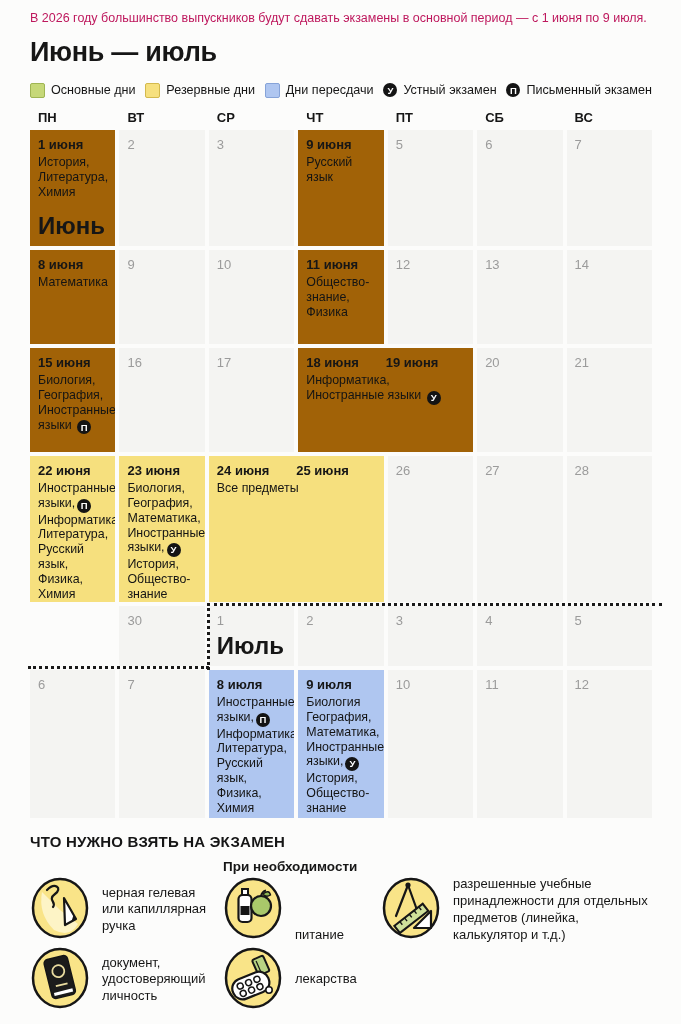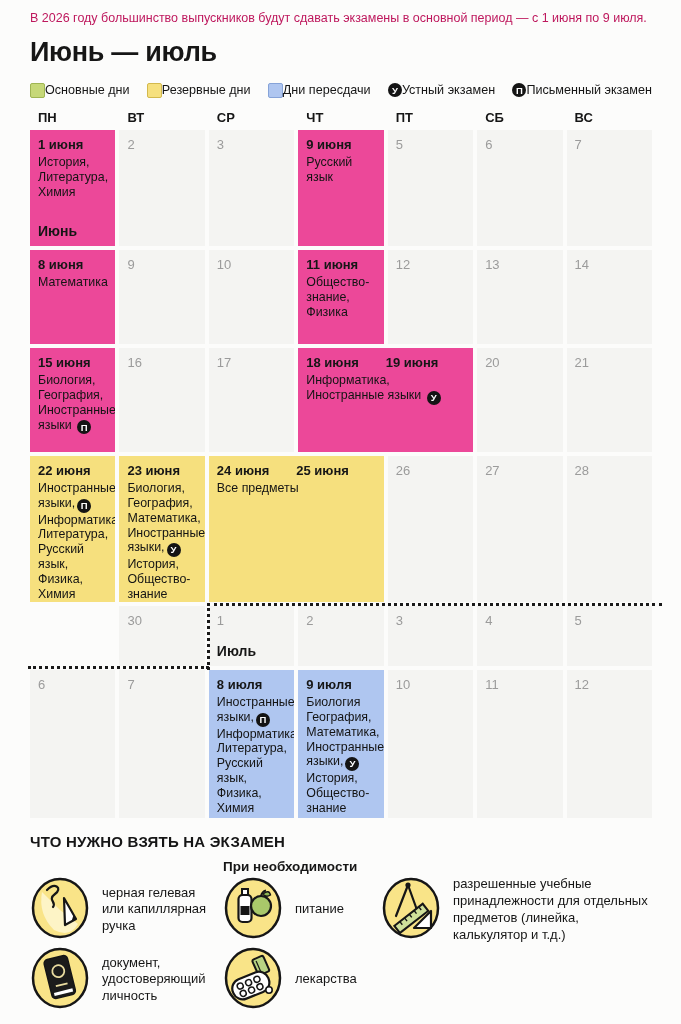--- a/index.html
+++ b/index.html
@@ -8,21 +8,21 @@
     background:#fcfcfb;
     font-family:"Liberation Sans","DejaVu Sans",sans-serif;
     color:#161616;
   }
   .content { padding:10px 29px 0 30px; width:681px; }
 
   .intro { font-size:12.5px; line-height:1.35; color:#be185d; }
   .page-title { font-size:27px; font-weight:700; letter-spacing:-0.3px; margin-top:10px; }
 
   .legend { display:flex; justify-content:space-between; align-items:center; margin:15px 0 12px; }
-  .legend-item { display:flex; align-items:flex-start; font-size:12.6px; white-space:nowrap; }
+  .legend-item { display:flex; align-items:flex-start; gap:6px; font-size:12.6px; white-space:nowrap; }
   .chip { width:15px; height:15px; border-radius:2px; display:inline-block; flex:none; }
   .chip.main   { background:#c6d878; border:1px solid #9fb553; }
   .chip.reserve{ background:#f6e07e; border:1px solid #d3b94d; }
   .chip.retake { background:#afc6f0; border:1px solid #86a3d8; }
   .badge {
     display:inline-flex; width:14px; height:14px; border-radius:50%;
     background:#141414; color:#fff; font-size:9.5px; font-weight:700;
     align-items:center; justify-content:center; flex:none; vertical-align:-2px;
     line-height:1;
   }
@@ -31,28 +31,28 @@
   .weekdays { display:grid; grid-template-columns:repeat(7,1fr); gap:4px; margin-bottom:5px; }
   .weekdays div { font-size:13px; font-weight:700; padding-left:8px; }
 
   .calendar-wrap { position:relative; }
   .calendar {
     display:grid; grid-template-columns:repeat(7,1fr);
     grid-template-rows:116px 94px 104px 146px 60px 148px; gap:4px;
   }
   .cell { display:flex; flex-direction:column; padding:7px 8px 6px; overflow:hidden; }
   .cell.plain  { background:#f4f4f2; }
-  .cell.main   { background:#ec4899; }
+  .cell.main   { background:#a16207; }
   .cell.reserve{ background:#f6e07e; }
   .cell.retake { background:#afc6f0; }
   .day { font-size:13px; color:#9b9b9b; }
   .dates { display:flex; font-size:13px; font-weight:700; margin-bottom:3px; }
   .dates span { flex:1; }
   .line { font-size:12.4px; line-height:1.2; color:#141414; }
-  .month-label { margin-top:auto; font-size:14px; font-weight:700; line-height:1; padding-bottom:2px; }
+  .month-label { margin-top:auto; font-size:24px; font-weight:700; line-height:1; padding-bottom:2px; }
 
   .dash { position:absolute; pointer-events:none; }
   .dash-h-top    { left:177px; right:-10px; top:473px; border-top:3px dotted #1a1a1a; }
   .dash-v        { left:177px; top:473px; height:67px; border-left:3px dotted #1a1a1a; }
   .dash-h-bottom { left:-2px; width:181px; top:536px; border-top:3px dotted #1a1a1a; }
 
   .check-title { font-size:15px; font-weight:700; margin-top:15px; letter-spacing:0.2px; }
   .check-grid {
     display:grid; grid-template-columns:187px 152px 1fr;
     column-gap:6px; row-gap:2px; margin-top:9px; align-items:center;
@@ -306,21 +306,21 @@
   <div class="check-item" style="grid-area: 2 / 1;">
         <span><svg width="60" height="64" viewBox="0 0 60 64">
             <ellipse cx="30" cy="32" rx="27" ry="29" fill="#f9e488" stroke="#161616" stroke-width="2.5"></ellipse>
             <path d="M12 16 Q8 38 24 54 Q40 62 48 48 L30 34 Z" fill="#fdf4c6"></path>
             <path d="M17 14 C25 6 33 12 25 18 C17 24 27 26 23 31" fill="none" stroke="#161616" stroke-width="2.2" stroke-linecap="round"></path>
             <path d="M34 22 L46 43 L35 49 Z" fill="#fff" stroke="#161616" stroke-width="2.2" stroke-linejoin="round"></path>
             <path d="M43.5 39 L46 43 L41.5 45.6 Z" fill="#161616"></path>
           </svg></span>
         <span class="check-text narrow">черная гелевая или капиллярная ручка</span>
       </div>
-      <div class="check-item" style="grid-area: 2 / 2;">
+      <div class="check-item" style="grid-area: 2 / 2; align-items: flex-end;">
         <span><svg width="60" height="64" viewBox="0 0 60 64">
             <ellipse cx="30" cy="32" rx="27" ry="29" fill="#f9e488" stroke="#161616" stroke-width="2.5"></ellipse>
             <rect x="19" y="13" width="6" height="8" fill="#fff" stroke="#161616" stroke-width="2"></rect>
             <rect x="15.5" y="19" width="13" height="27" rx="4" fill="#fff" stroke="#161616" stroke-width="2.2"></rect>
             <rect x="17.5" y="30" width="9" height="9" fill="#161616"></rect>
             <circle cx="38" cy="30" r="10" fill="#a9c96a" stroke="#161616" stroke-width="2.2"></circle>
             <path d="M38 20 Q39 15.5 43 14.5" fill="none" stroke="#161616" stroke-width="2"></path>
             <path d="M40 18 Q46 13 47.5 19 Q43 22 40 18 Z" fill="#8db553" stroke="#161616" stroke-width="1.4"></path>
           </svg></span>
         <span class="check-text narrow">питание</span>

